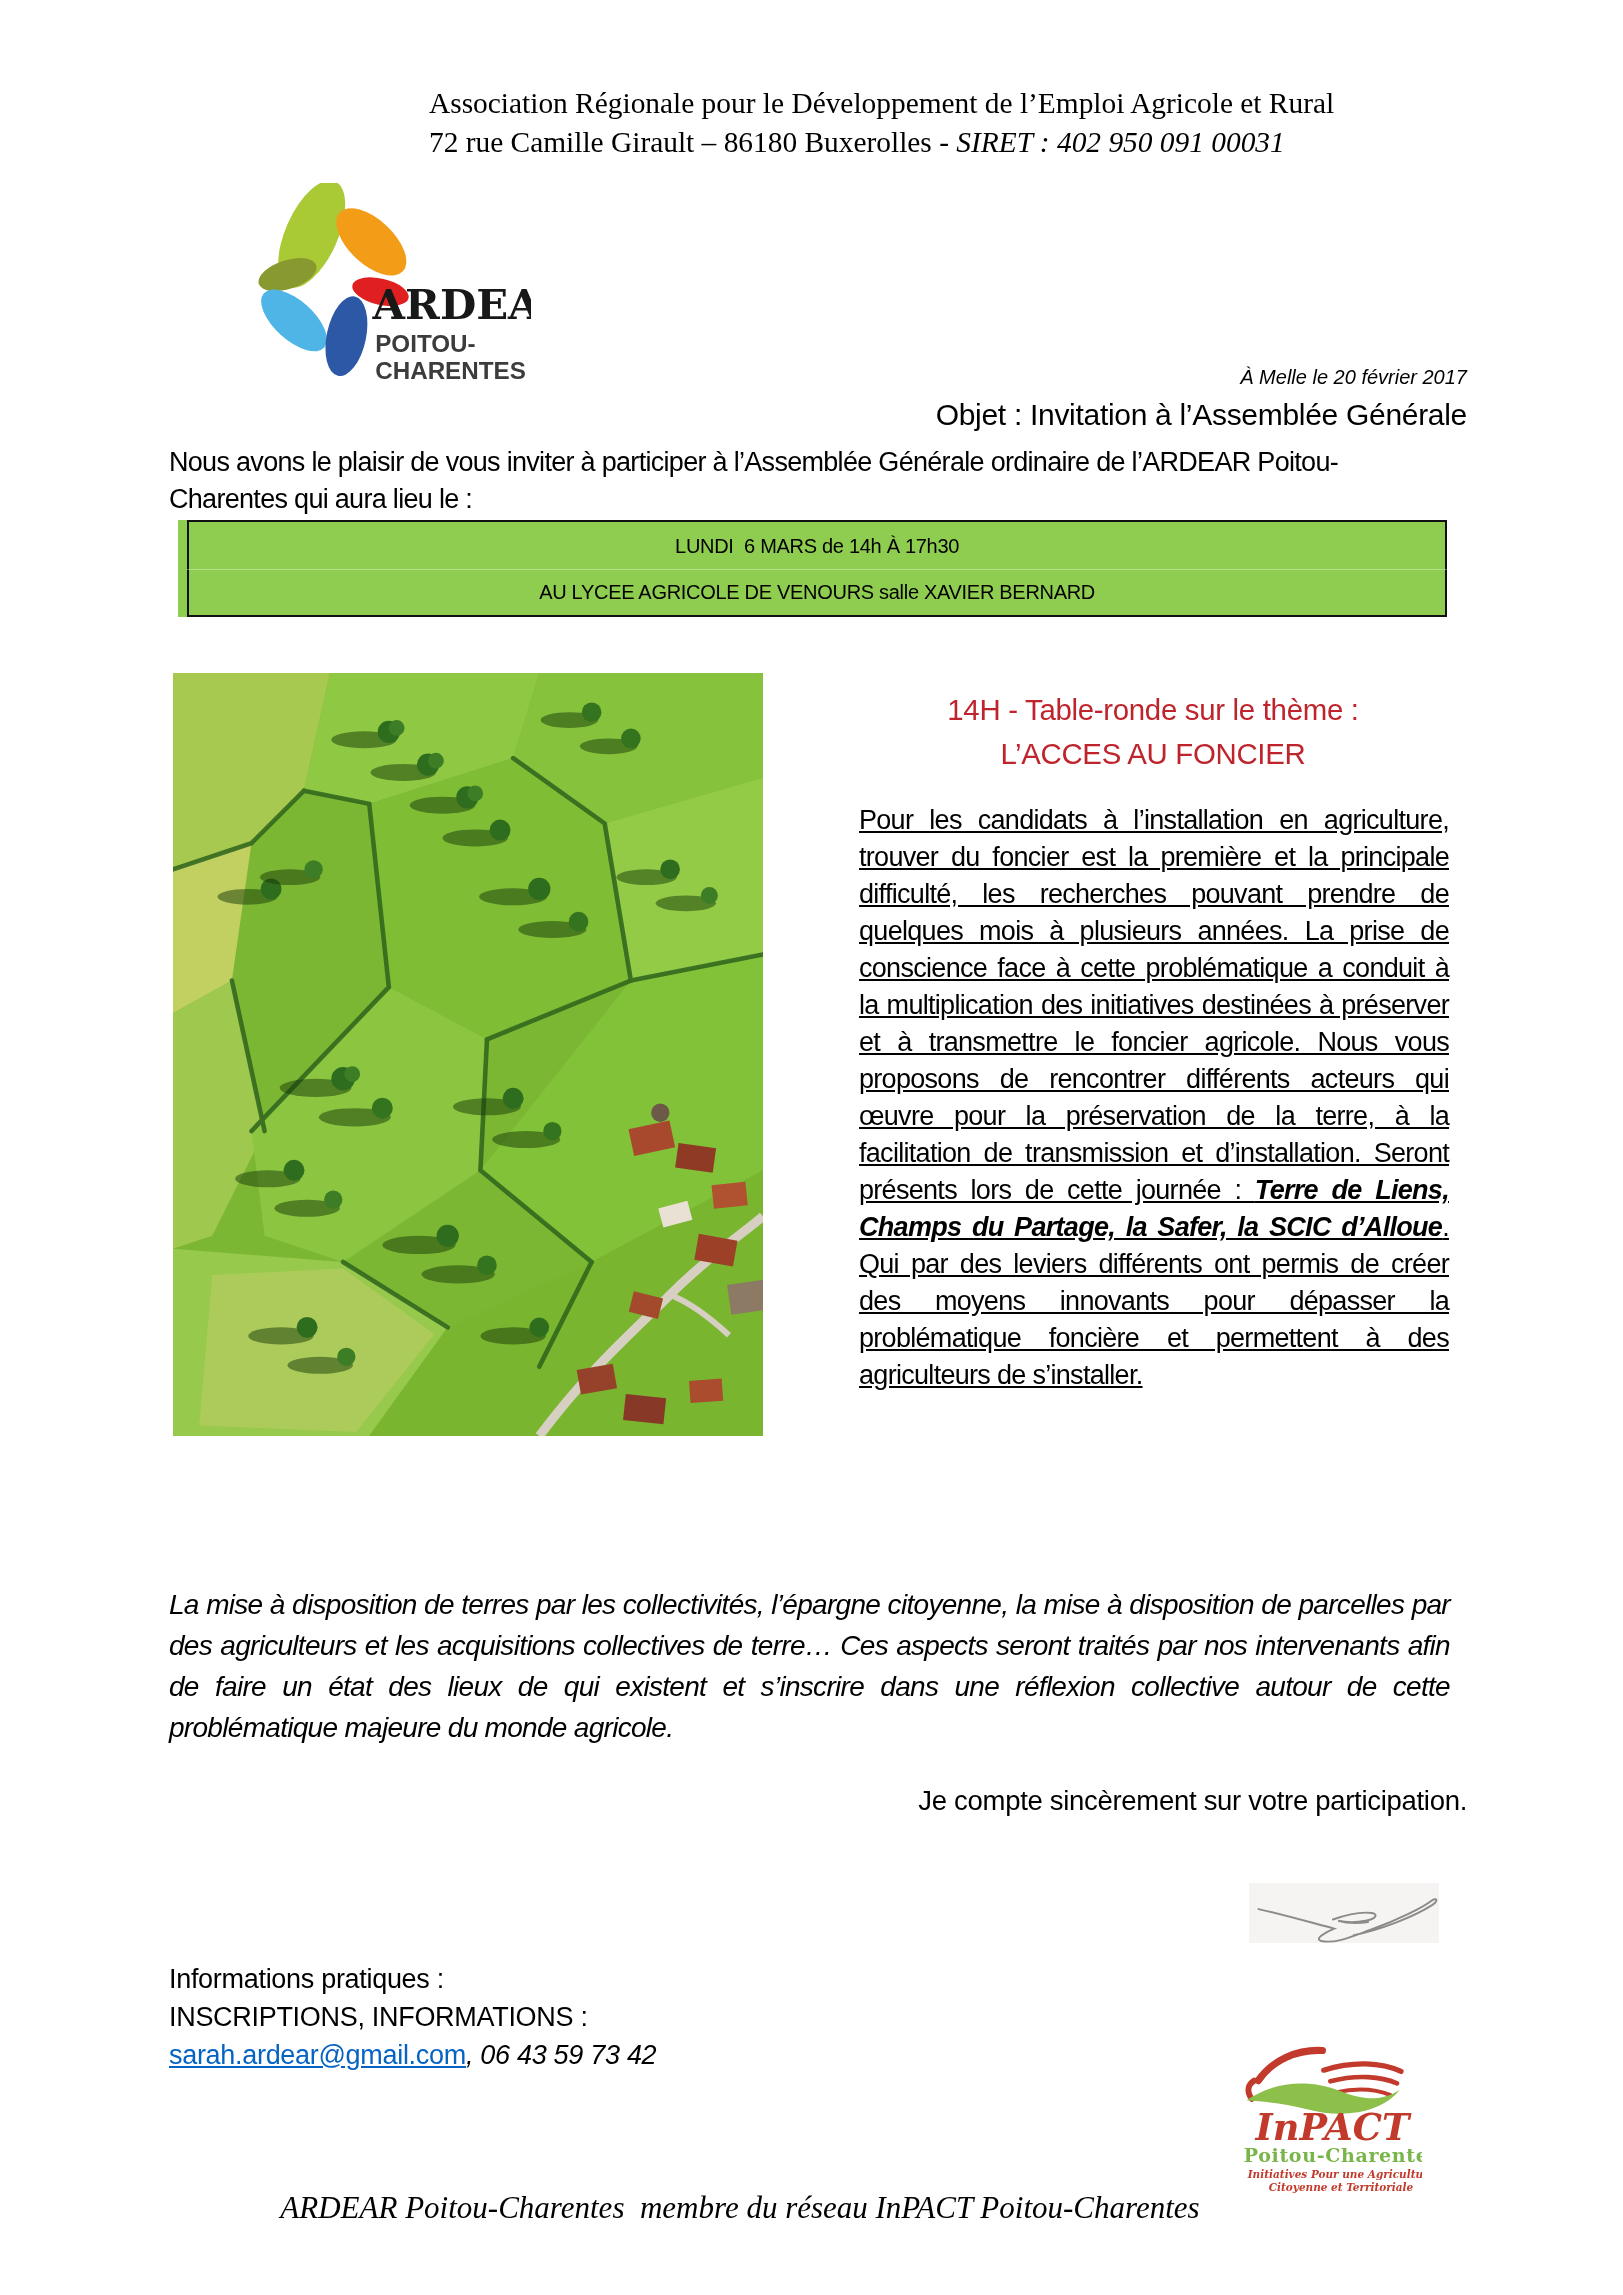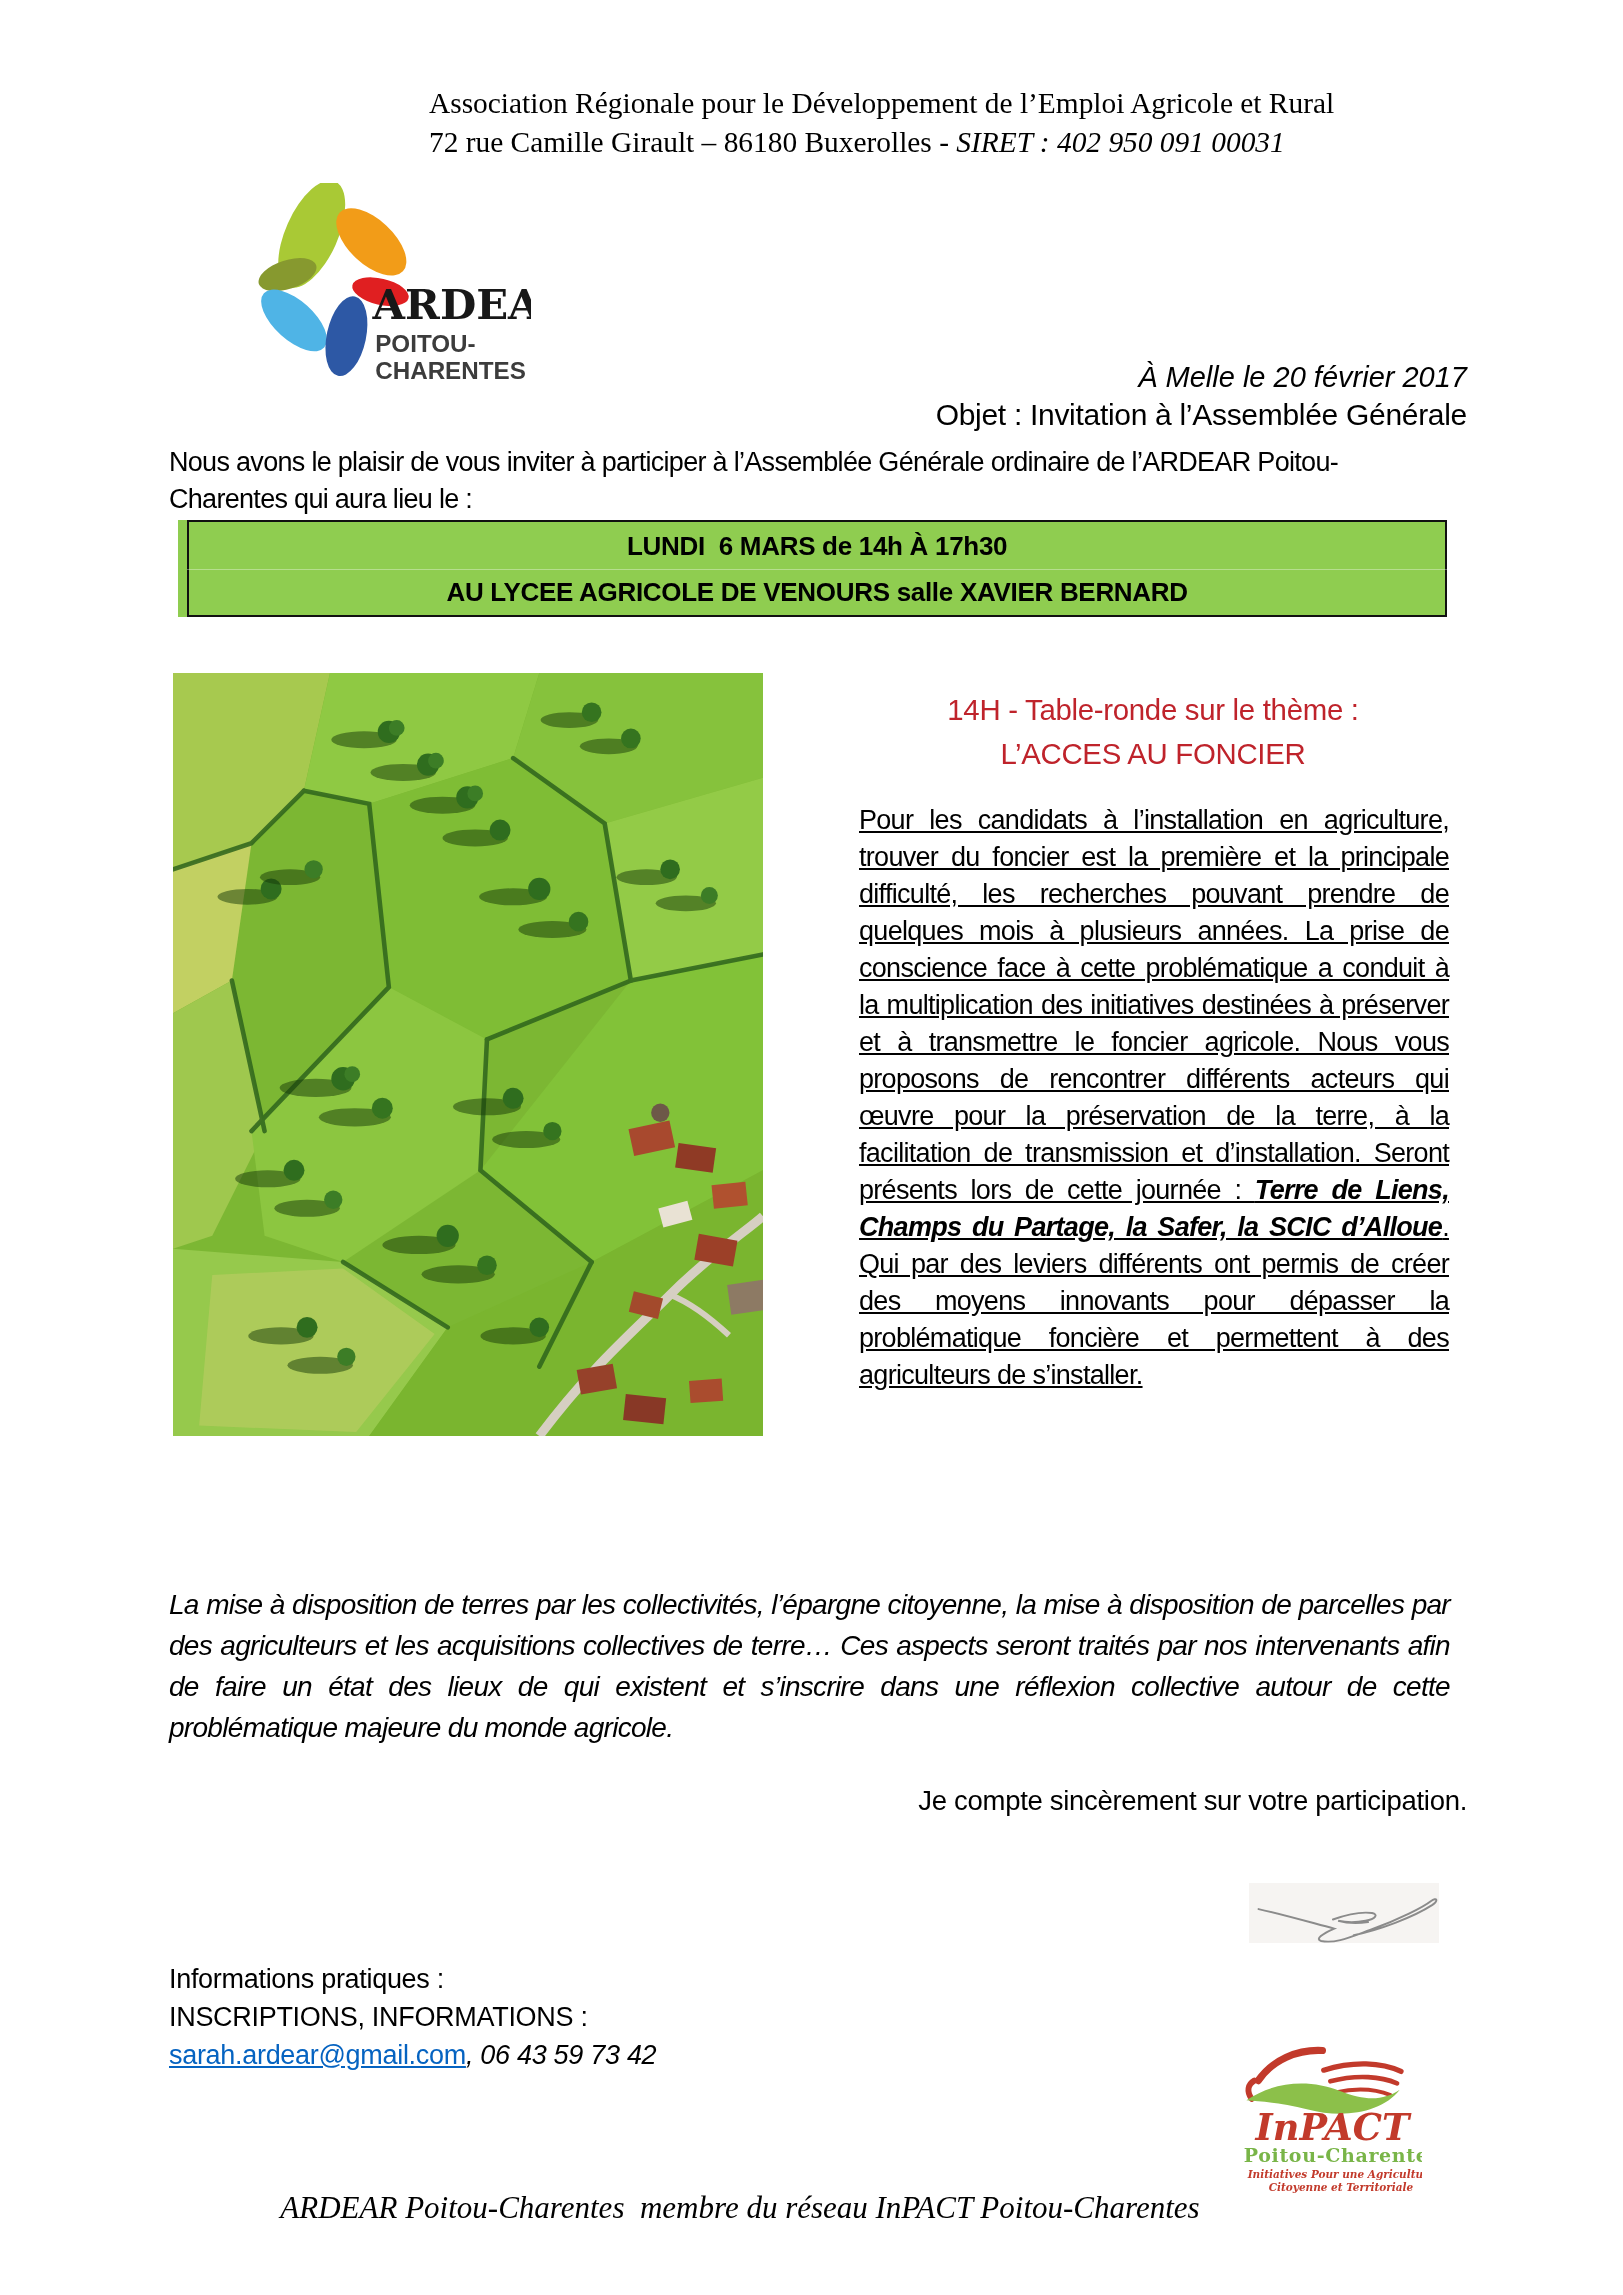--- a/index.html
+++ b/index.html
@@ -5,29 +5,29 @@
   html,body{margin:0;padding:0;background:#ffffff;}
   .page{position:relative;width:1623px;height:2295px;background:#ffffff;overflow:hidden;
         font-family:"Liberation Sans",sans-serif;color:#000;padding-left:18px;}
   
   .letterhead{position:absolute;left:429px;top:84px;width:1047px;
               font-family:"Liberation Serif",serif;font-size:29.4px;line-height:39px;color:#000;}
   
   .ardear-logo{position:absolute;left:243px;top:183px;width:288px;height:216px;}
   
   .meta-right{position:absolute;right:174px;top:359px;width:916px;text-align:right;}
-  .date-line{font-family:"Liberation Sans",sans-serif;font-style:italic;font-size:29px;line-height:37px;}
+  .date-line{font-family:"Liberation Sans",sans-serif;font-style:italic;font-size:20px;line-height:37px;}
   .subject-line{font-weight:400;font-size:30px;line-height:38px;letter-spacing:-0.3px;}
   
   .intro{position:absolute;left:169px;top:444px;width:1237px;font-size:27px;line-height:37px;letter-spacing:-0.7px;}
   
   .banner-wrap{position:absolute;left:178px;top:520px;width:1269px;height:97px;background:#8fcd50;}
   .banner-border{position:absolute;left:9.2px;top:0;right:0;bottom:0;border:2px solid #111;background:#8fcd50;
                  display:flex;flex-direction:column;justify-content:center;align-items:center;}
-  .banner-line{font-weight:700;font-size:26px;line-height:46px;letter-spacing:-0.3px;white-space:pre-wrap;}
+  .banner-line{font-weight:400;font-size:20px;line-height:46px;letter-spacing:-0.3px;white-space:pre-wrap;}
   .banner-divider{position:absolute;left:9.2px;right:0;top:50%;height:1.3px;background:rgba(255,255,255,0.35);}
   
   .aerial-photo{position:absolute;left:173px;top:673px;width:590px;height:763px;}
   
   .session-title{position:absolute;left:857px;top:688px;width:592px;text-align:center;
                  color:#bf232b;font-size:29.4px;line-height:44px;letter-spacing:-0.3px;}
   
   .body-par{position:absolute;left:859px;top:802px;width:590px;font-size:27px;line-height:37px;
             text-align:justify;letter-spacing:-0.7px;text-decoration:underline;}
   

